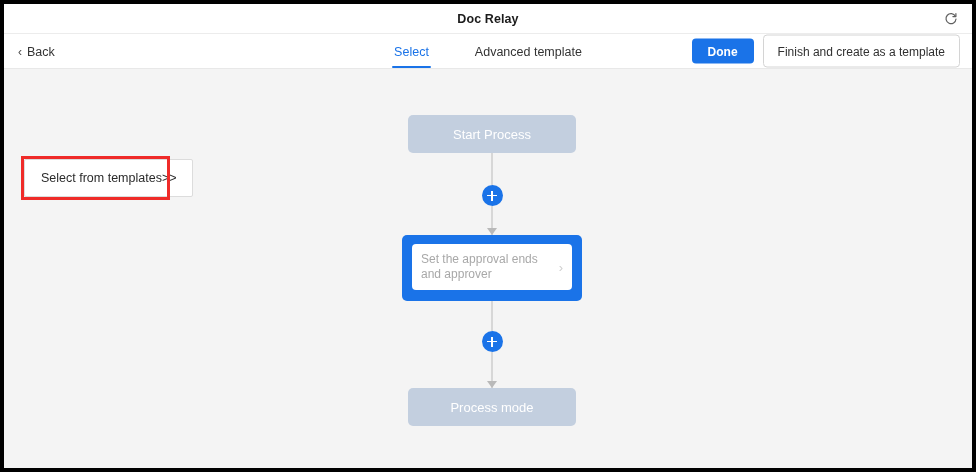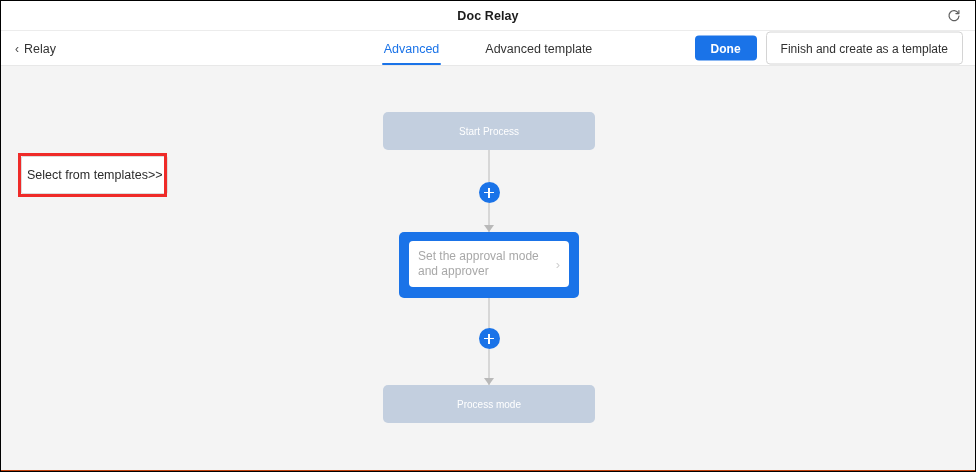--- a/index.html
+++ b/index.html
@@ -9,21 +9,21 @@
     height: 472px;
     overflow: hidden;
     font-family: "Liberation Sans", sans-serif;
   }
 
   #app {
     position: relative;
     width: 976px;
     height: 472px;
     background: #c2410c;
-    border: 1px solid #000000;
+    border: 4px solid #000000;
     overflow: hidden;
   }
 
   
   .titlebar {
     position: relative;
     height: 30px;
     background: #ffffff;
     border-bottom: 1px solid #ececec;
     display: flex;
@@ -149,21 +149,21 @@
     background: #f4f4f4;
   }
 
   .template-picker {
     position: absolute;
     left: 20px;
     top: 90px;
     background: #ffffff;
     border: 1px solid #dcdcdc;
     border-radius: 2px;
-    padding: 11px 5px;
+    padding: 11px 16px;
     font-size: 12.5px;
     color: #2b2b2b;
     cursor: pointer;
     white-space: nowrap;
   }
   .annotation-box {
     position: absolute;
     left: 17px;
     top: 87px;
     width: 149px;
@@ -177,29 +177,29 @@
     position: absolute;
     left: 398px;
     top: 46px;
     width: 180px;
     display: flex;
     flex-direction: column;
     align-items: center;
   }
 
   .node-terminal {
-    width: 212px;
+    width: 168px;
     height: 38px;
     background: #c3cfdf;
     border-radius: 5px;
     display: flex;
     align-items: center;
     justify-content: center;
     color: #ffffff;
-    font-size: 10px;
+    font-size: 13px;
     cursor: pointer;
   }
 
   .connector {
     position: relative;
     width: 180px;
     display: flex;
     justify-content: center;
   }
   .connector .line {
@@ -296,26 +296,26 @@
         <path d="M11.4 4.2 A5 5 0 1 0 12 7" fill="none" stroke="#5f5f5f" stroke-width="1.2" stroke-linecap="round"></path>
         <path d="M11.9 1.6 L11.9 4.6 L8.9 4.6" fill="none" stroke="#5f5f5f" stroke-width="1.2" stroke-linecap="round" stroke-linejoin="round"></path>
       </svg>
     </div>
   </div>
 
   <div class="toolbar">
 
     <div class="back-btn">
       <span class="back-chevron">‹</span>
-      <span class="back-label">Relay</span>
+      <span class="back-label">Back</span>
     </div>
 
     <div class="tabs">
       <div class="tab active">
-        <span>Advanced</span>
+        <span>Select</span>
       </div>
       <div class="tab">
         <span>Advanced template</span>
       </div>
     </div>
 
     <div class="toolbar-actions">
       <button class="btn-primary">Done</button>
       <button class="btn-outline">Finish and create as a template</button>
     </div>
@@ -338,21 +338,21 @@
 
       <div class="add-node"></div>
 
       <div class="connector c2">
         <span class="line"></span>
         <span class="arrowhead"></span>
       </div>
 
       <div class="node-card">
         <div class="node-card-body">
-          <span class="node-card-placeholder">Set the approval mode and approver</span>
+          <span class="node-card-placeholder">Set the approval ends and approver</span>
           <span class="node-card-chevron">›</span>
         </div>
       </div>
 
       <div class="connector c3">
         <span class="line"></span>
       </div>
 
       <div class="add-node"></div>
 

